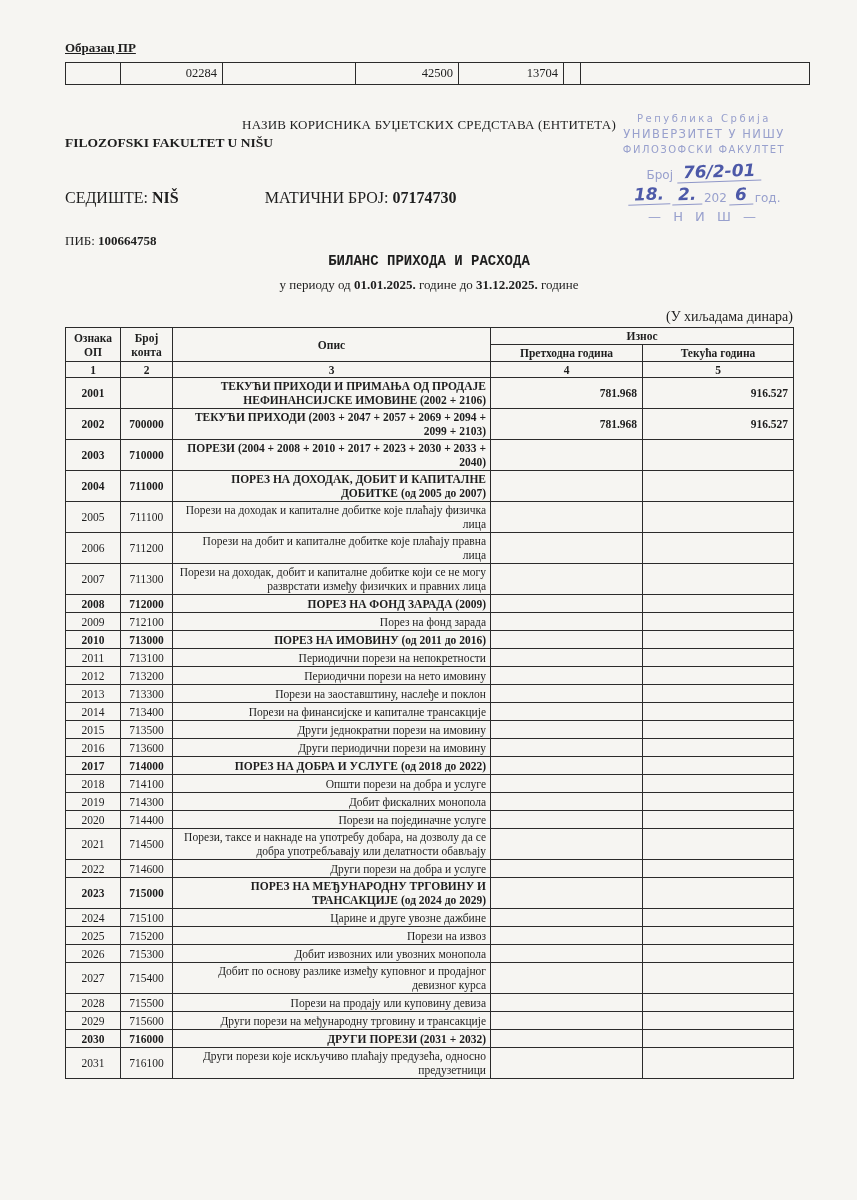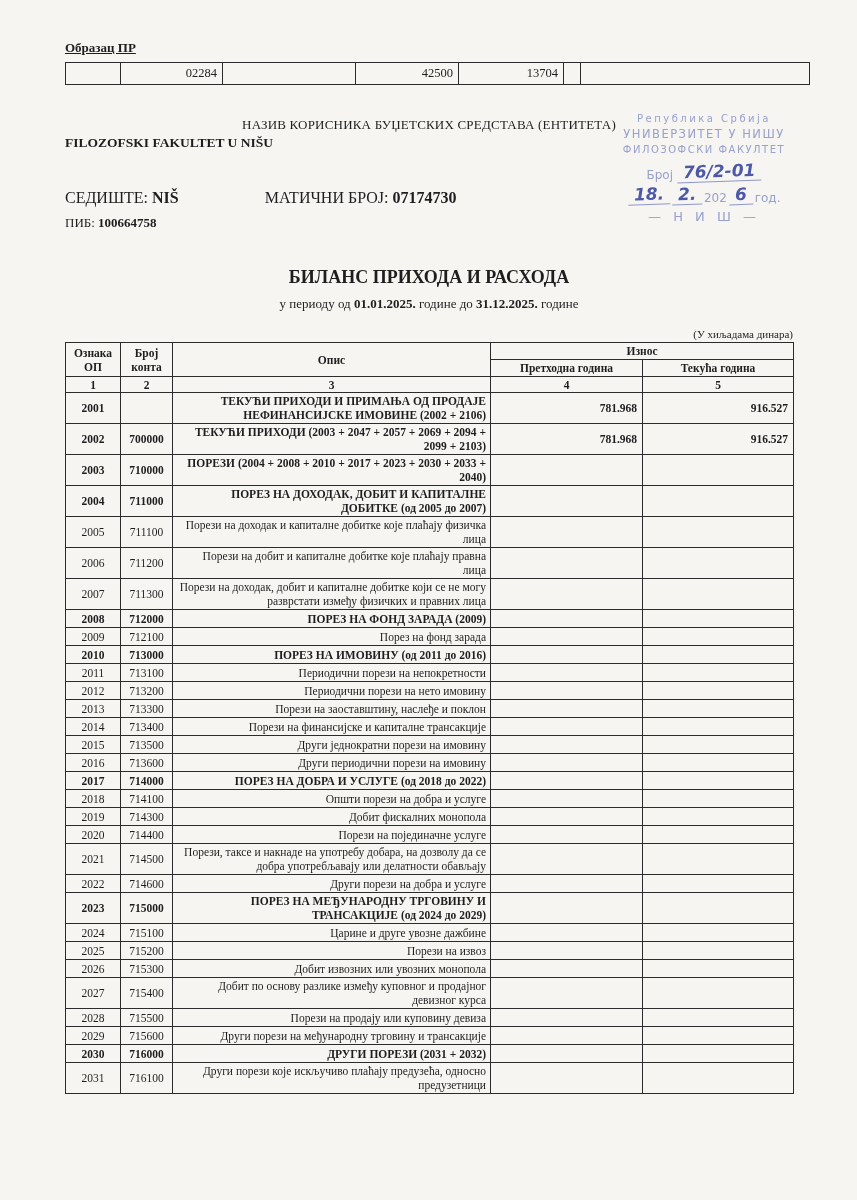--- a/index.html
+++ b/index.html
@@ -28,21 +28,21 @@
   }
   .top-table .vals td { height:22px; text-align:right; padding-right:5px; }
   .top-table .labs td { height:44px; line-height:1.25; }
 
   
   .entity { margin-top:32px; position:relative; min-height:130px; }
   .lbl { font-size:13px; letter-spacing:.2px;text-align:center; }
   .val-bold { font-weight:bold; font-size:13.5px; margin-top:2px; }
   .seat-row { margin-top:38px; font-size:16px; display:flex; }
   .seat-row .pair2 { margin-left:86px; }
-  .pib-row { margin-top:8px; font-size:13px; }
+  .pib-row { margin-top:26px; font-size:13px; }
   b.v { font-weight:bold; }
 
   
   .stamp {
     position:absolute; top:-4px; left:528px; width:222px;
     text-align:center; font-family:"DejaVu Sans", sans-serif;
     color:#98a0cd; user-select:none;
   }
   .stamp .s1 { font-size:10px; letter-spacing:2.5px; }
   .stamp .s2 { font-size:11.5px; letter-spacing:1.5px; margin-top:3px; }
@@ -54,24 +54,24 @@
     transform:rotate(-2deg); display:inline-block;
   }
   .u { border-bottom:1.5px solid #8f97c8; padding:0 6px 1px 6px; }
   .date-line { margin-top:4px; font-size:12px; display:flex; justify-content:center; align-items:flex-end; gap:2px; }
   .city-line { margin-top:4px; font-size:13px; letter-spacing:4px; }
 
   
   .parent { margin-top:26px; }
 
   
-  .report-title { text-align:center; margin-top:20px; font-size:18px; font-weight:bold; }
+  .report-title { text-align:center; margin-top:4px; font-size:14px; font-weight:bold;font-family:Liberation Mono, monospace; }
   .report-period { text-align:center; margin-top:8px; font-size:13px; }
 
-  .units-note { text-align:right; font-size:11px; margin-top:16px; margin-bottom:2px; }
+  .units-note { text-align:right; font-size:14px; margin-top:16px; margin-bottom:2px; }
 
   
   .main-table { width:728px; table-layout:fixed; font-size:11.5px; }
   .main-table th, .main-table td {
     border:1.2px solid #2b2b2b;
     vertical-align:middle;
     padding:1px 4px;
     line-height:1.22;
   }
   .main-table th { font-weight:bold; text-align:center; }

